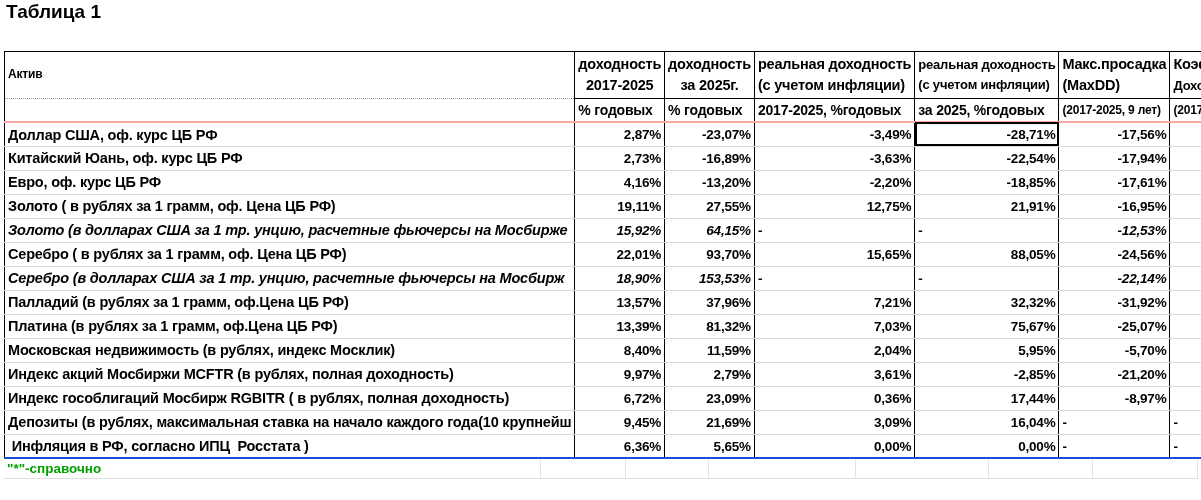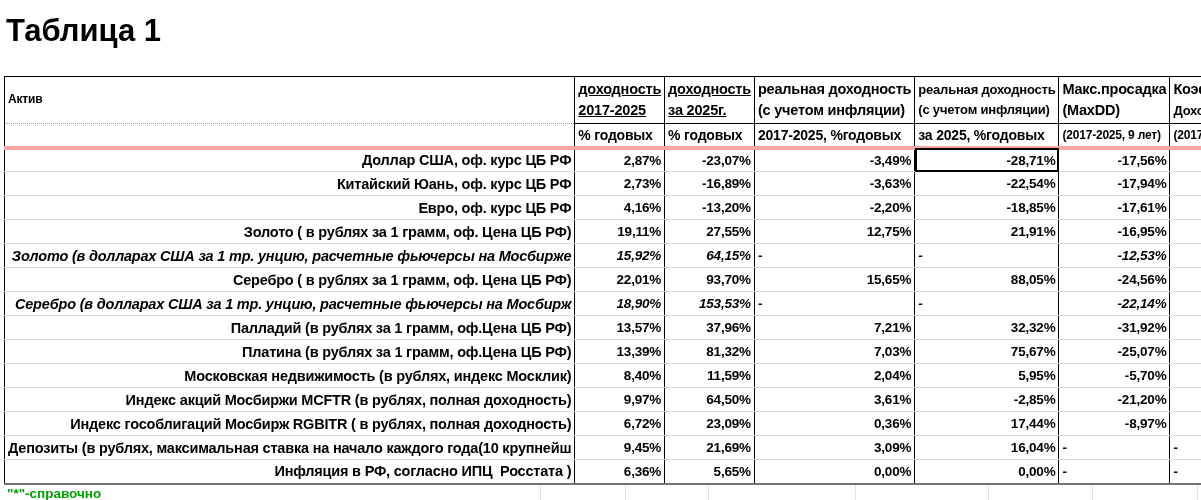--- a/index.html
+++ b/index.html
@@ -1,38 +1,38 @@
 <!DOCTYPE html>
 <html><head>
 <meta charset="utf-8">
 <style>
   html,body{margin:0;padding:0;background:#fff;}
   body{width:1201px;height:500px;overflow:hidden;font-family:"Liberation Sans",sans-serif;}
-  .title{font-size:31px;font-weight:bold;color:#000;margin:14px 0 0 6px;line-height:1.1;}
+  .title{font-size:19px;font-weight:bold;color:#000;margin:2px 0 0 6px;line-height:1.1;}
   .tbl{border-collapse:collapse;table-layout:fixed;margin:28px 0 0 4px;border:1px solid #000;}
   .tbl th,.tbl td{
     font-weight:bold;color:#000;letter-spacing:-0.2px;
     white-space:pre;overflow:hidden;padding:0 3px;box-sizing:border-box;
   }
   
   .tbl thead th{border-right:1px solid #000;text-align:left;font-size:14.5px;vertical-align:middle;}
   .tbl thead tr.r1 th{height:47px;}
-  .tbl thead tr.r2 th{height:24px;border-top:1px solid #000;border-bottom:4px solid #fca5a5;font-size:14px;}
+  .tbl thead tr.r2 th{height:24px;border-top:1px solid #000;border-bottom:2px solid #fca5a5;font-size:14px;}
   .tbl thead th .l{line-height:21px;}
-  .tbl thead th.ctr{text-align:left;text-decoration:underline;}
+  .tbl thead th.ctr{text-align:center;}
   .tbl thead th.small .l{font-size:13px;line-height:20px;}
   .tbl thead tr.r2 th.tiny{font-size:12px;}
   .tbl thead th .sub{font-size:13px;}
   .tbl thead th.asset-top{vertical-align:top;font-size:12px;padding-top:15px;}
   .tbl thead tr.r2 th.asset-bot{border-top:1px dotted #9a9a9a;}
   
   .tbl tbody td{height:24px;border-right:1px solid #000;border-bottom:1px solid #d9d9d9;
     text-align:right;font-size:13.5px;}
-  .tbl tbody td.lbl{text-align:right;font-size:14.5px;margin-top:12px;}
-  .tbl tbody tr:last-child td{border-bottom:2px solid #737373;}
+  .tbl tbody td.lbl{text-align:left;font-size:14.5px;margin-top:12px;}
+  .tbl tbody tr:last-child td{border-bottom:2px solid #1d4ed8;}
   .green{color:#2f9e64;font-style:italic;}
   .ital{font-style:italic;}
   .dash{text-align:left !important;}
   .sel{outline:2px solid #000;outline-offset:-2px;margin-left:44px;}
   
   .ftr{border-collapse:collapse;table-layout:fixed;margin-left:4px;}
   .ftr td{height:19px;border-right:1px solid #e3e3e3;border-bottom:1px solid #e0e0e0;
     font-size:13.5px;font-weight:bold;white-space:pre;overflow:hidden;padding:0 3px;box-sizing:border-box;}
   .note{color:#00a000;}
 </style>
@@ -158,21 +158,21 @@
         <td>8,40%</td>
         <td>11,59%</td>
         <td>2,04%</td>
         <td>5,95%</td>
         <td>-5,70%</td>
         <td>1,474</td>
       </tr>
       <tr>
         <td class="lbl">Индекс акций Мосбиржи MCFTR (в рублях, полная доходность)</td>
         <td>9,97%</td>
-        <td>64,50%</td>
+        <td>2,79%</td>
         <td>3,61%</td>
         <td>-2,85%</td>
         <td>-21,20%</td>
         <td>0,470</td>
       </tr>
       <tr>
         <td class="lbl">Индекс гособлигаций Мосбирж RGBITR ( в рублях, полная доходность)</td>
         <td>6,72%</td>
         <td>23,09%</td>
         <td>0,36%</td>

